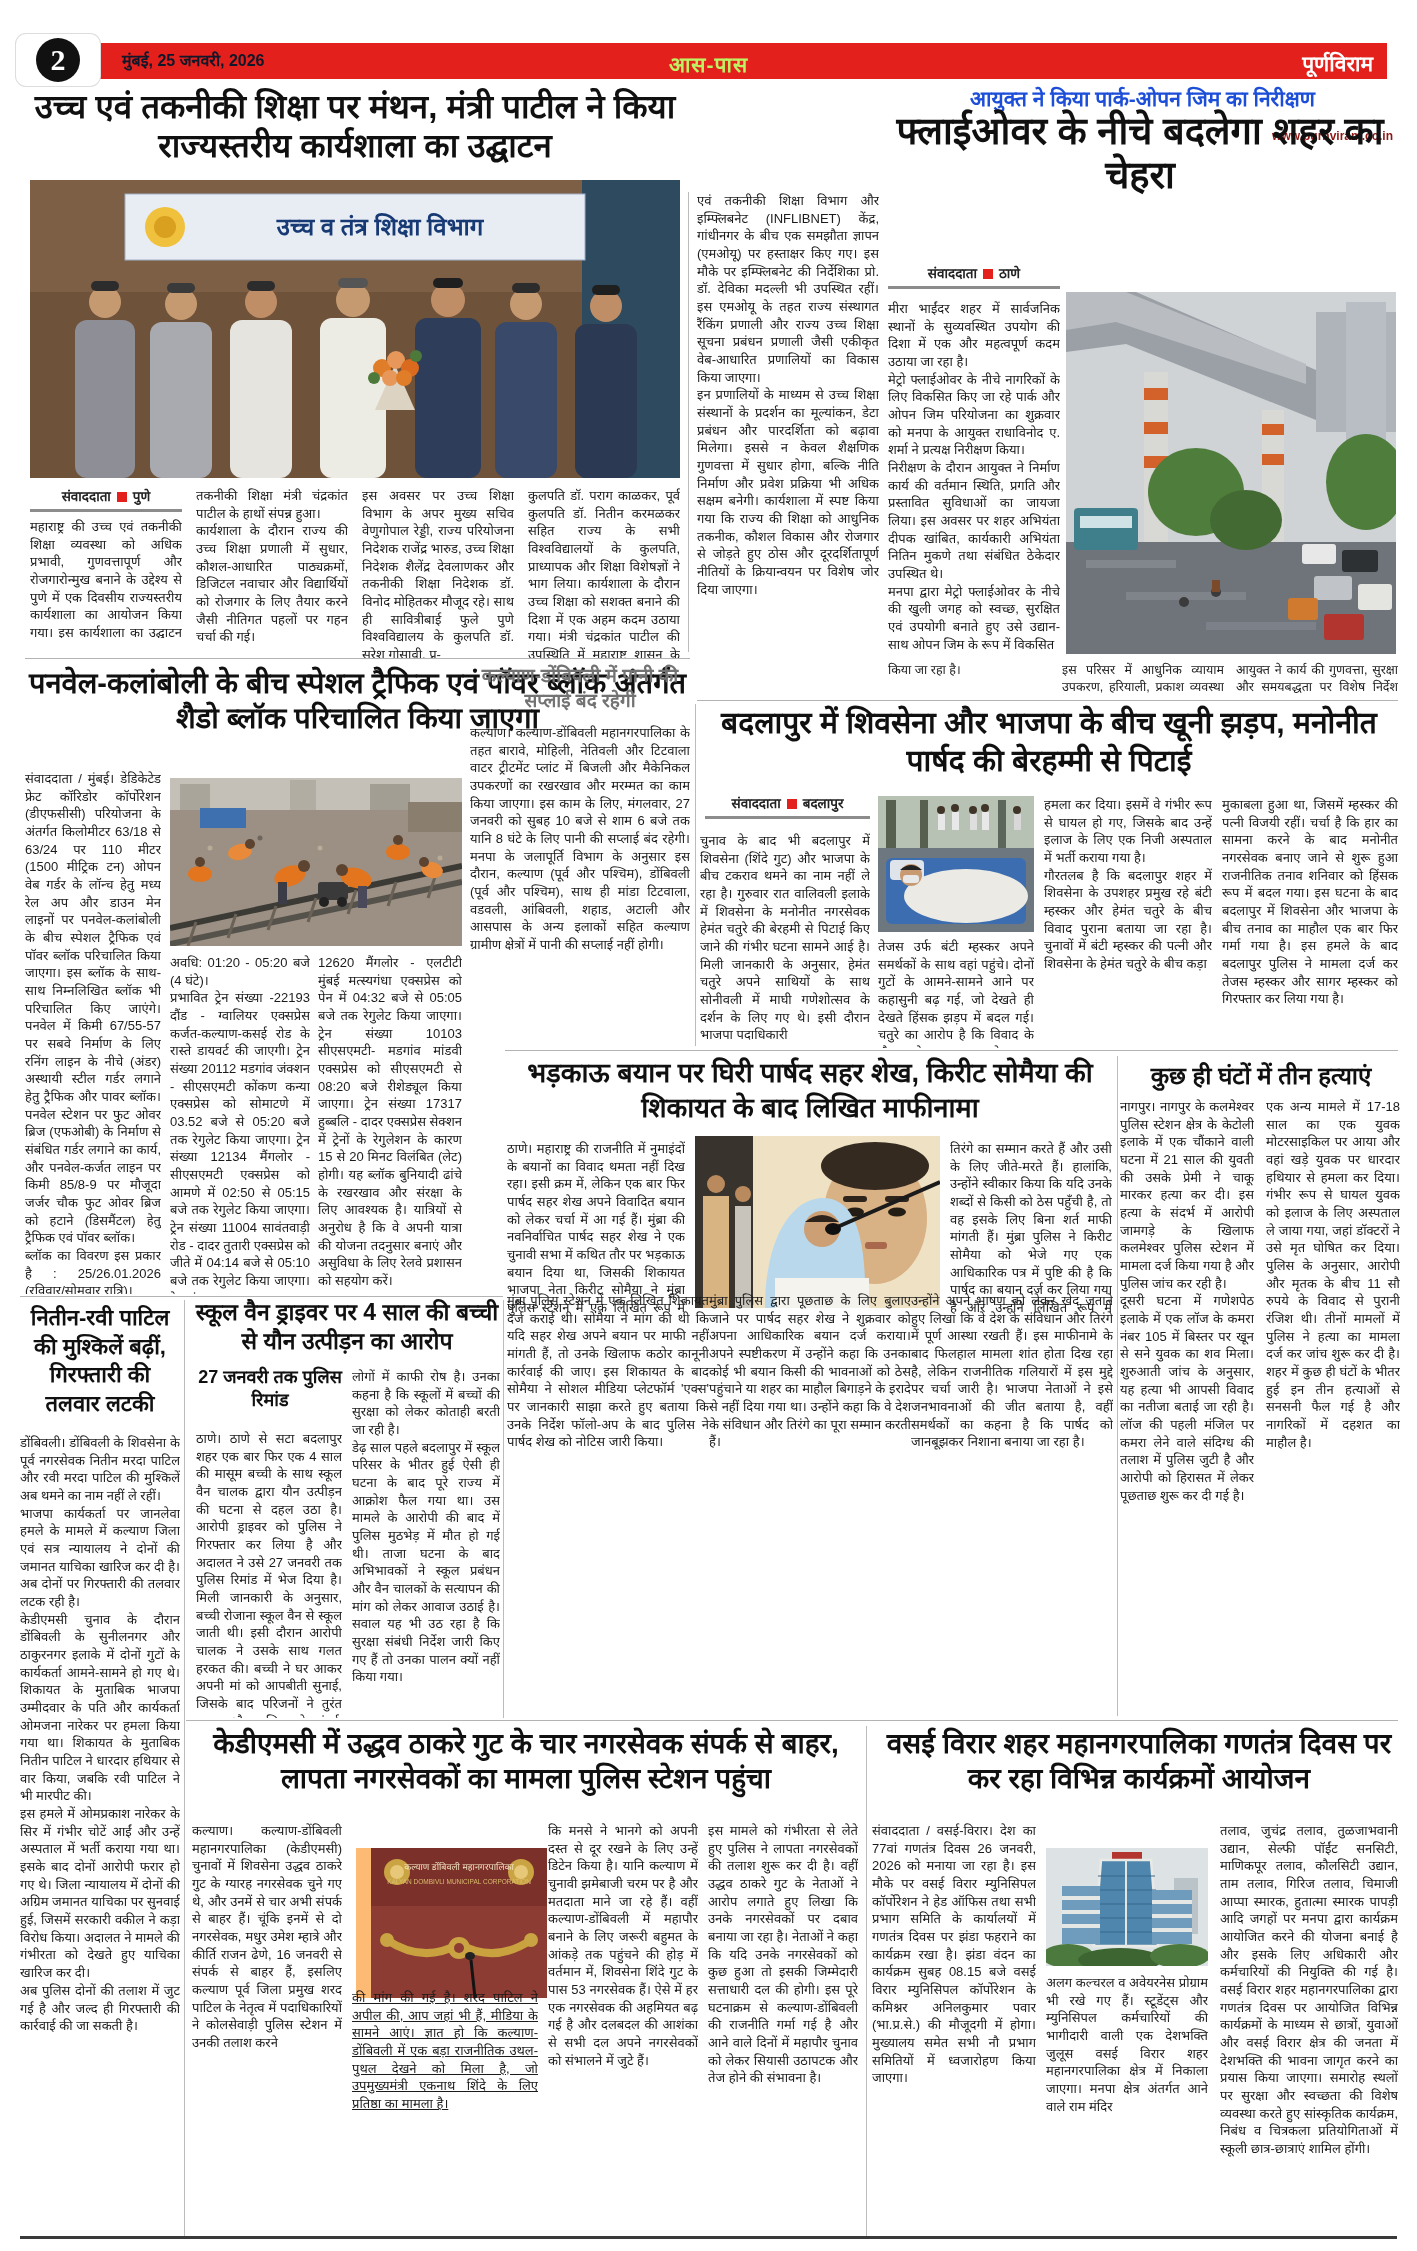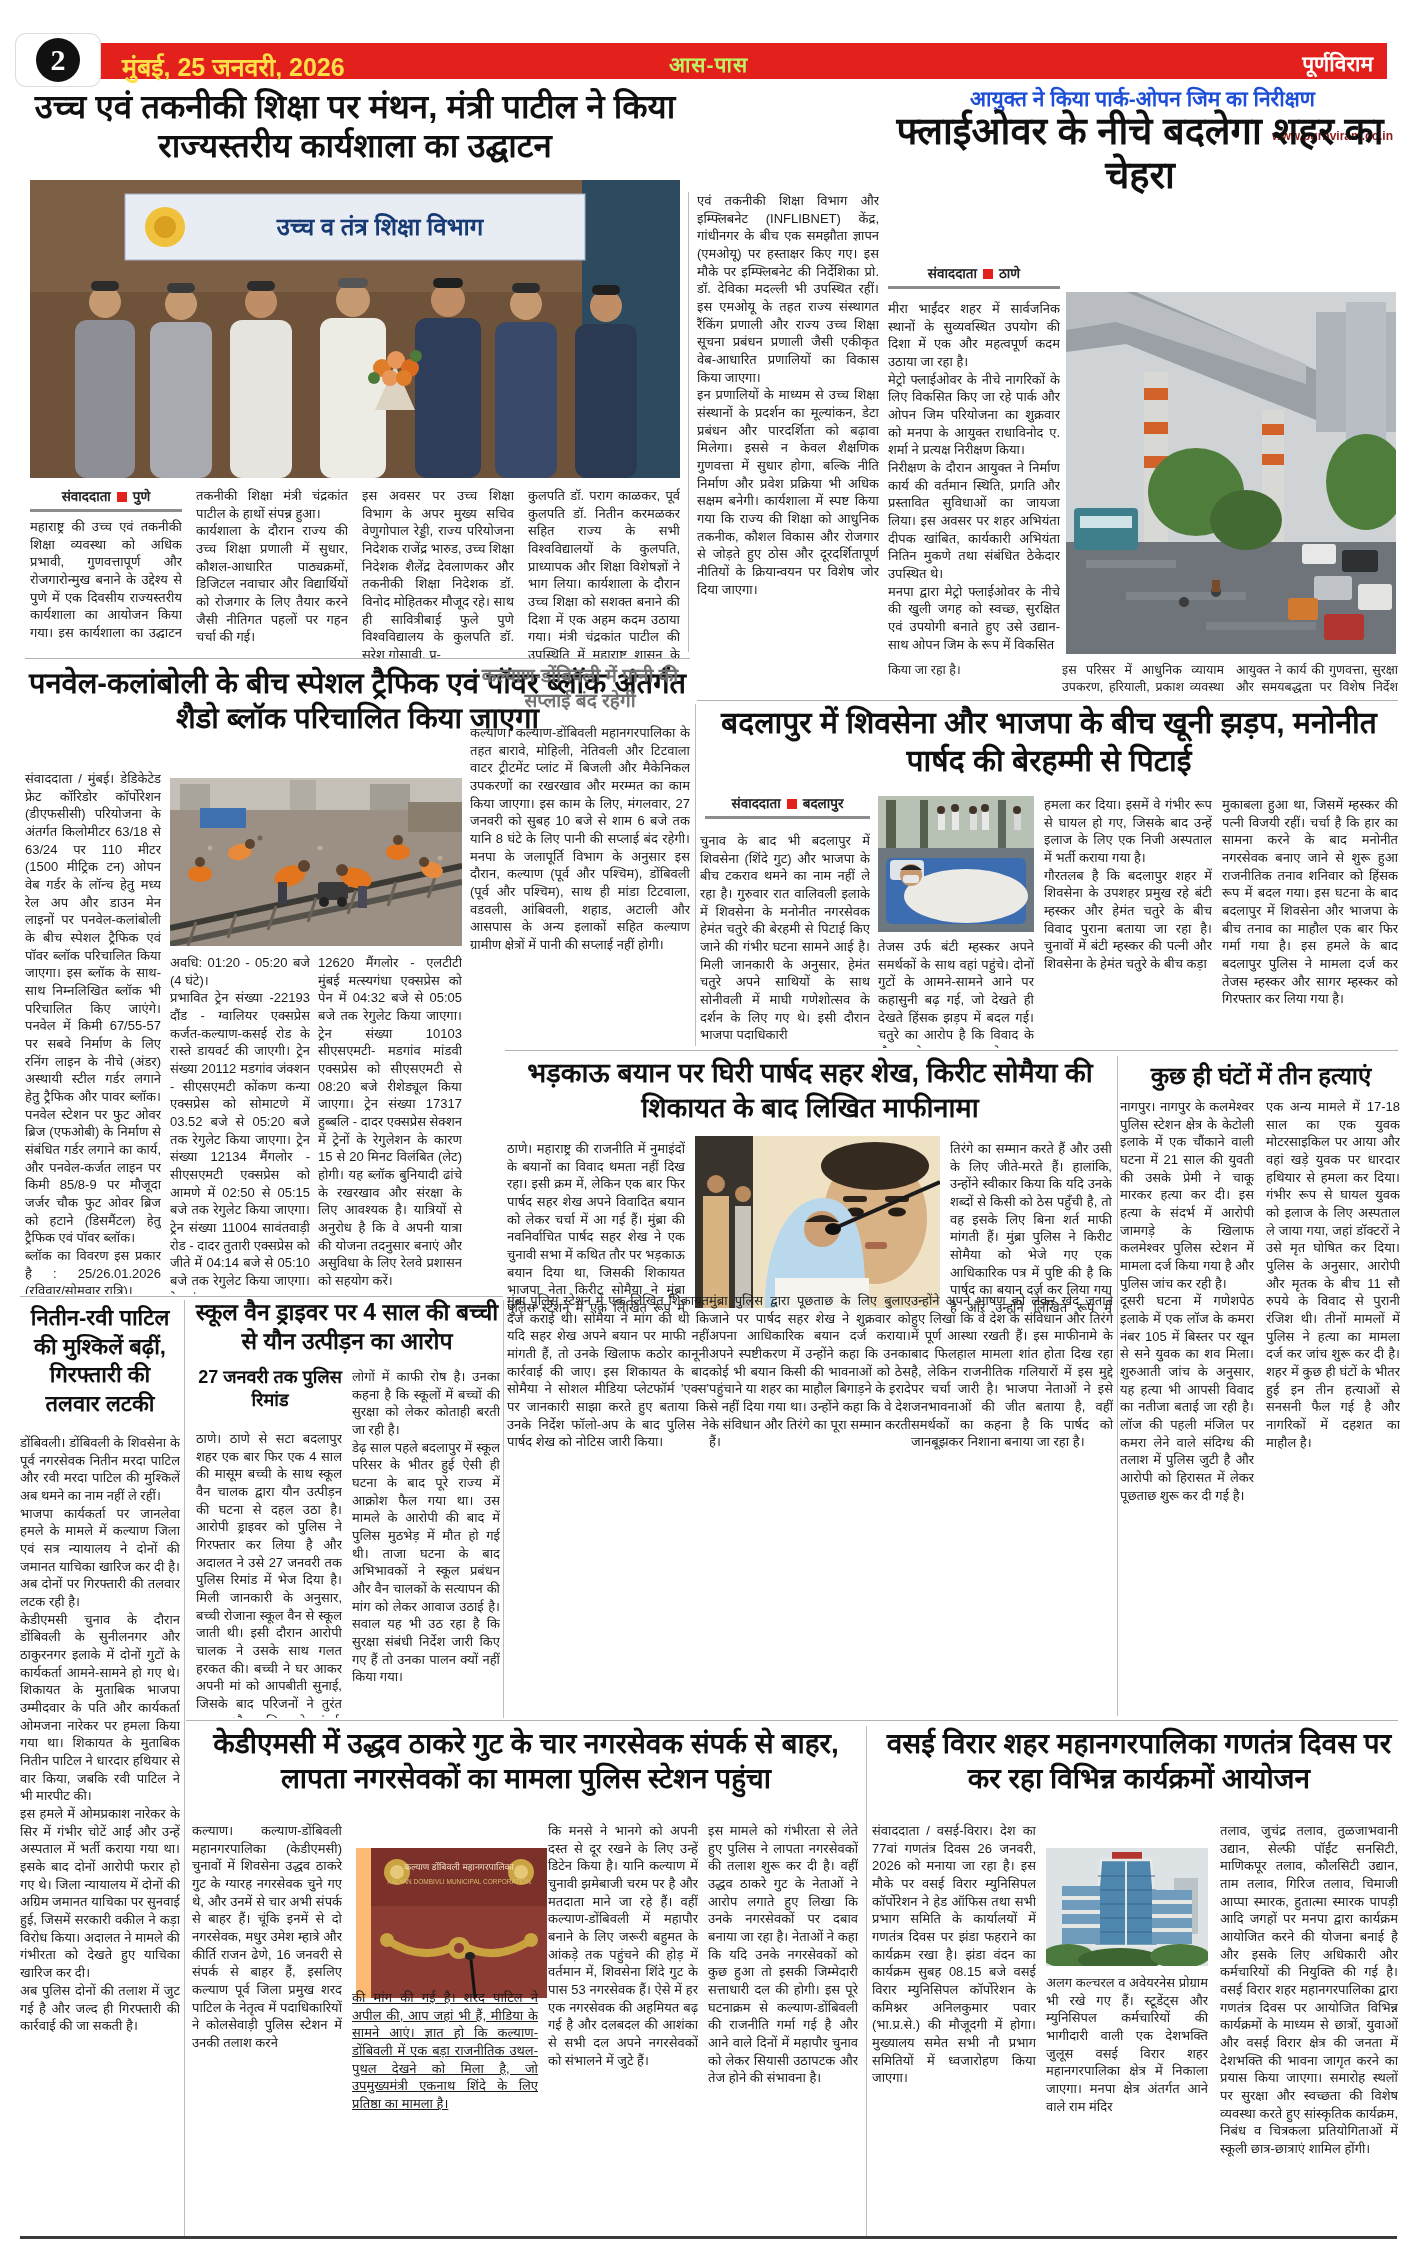--- a/index.html
+++ b/index.html
@@ -5,21 +5,21 @@
   html,body{margin:0;padding:0;background:#e9e9e9;}
   .page{position:relative;width:1417px;height:2251px;background:#ffffff;margin:0 auto;
         font-family:"Liberation Sans","DejaVu Sans",sans-serif;color:#141414;overflow:hidden;}
   .abs{position:absolute;}
   
   .topbar{position:absolute;left:30px;top:43px;width:1357px;height:36px;background:#e3201b;}
   .badge{position:absolute;left:16px;top:34px;width:84px;height:52px;background:#ffffff;border-radius:10px;
          display:flex;align-items:center;justify-content:center;box-shadow:0 0 0 1px #ddd;}
   .badge .circ{width:44px;height:44px;border-radius:50%;background:#111;color:#fff;display:flex;
          align-items:center;justify-content:center;font-size:30px;font-weight:bold;font-family:"Liberation Serif",serif;}
-  .hdr-date{position:absolute;left:92px;top:6px;color:#fde047;font-weight:bold;font-size:25px;}
+  .hdr-date{position:absolute;left:92px;top:6px;color:#0f172a;font-weight:bold;font-size:16px;}
   .hdr-sec{position:absolute;left:0;right:0;top:7px;text-align:center;color:#bef264;font-weight:bold;font-size:21px;letter-spacing:1px;}
   .hdr-brand{position:absolute;right:14px;top:6px;color:#fff;font-weight:bold;font-size:21px;}
   .hdr-url{position:absolute;right:24px;top:81px;color:#8d1712;font-weight:bold;font-size:12px;margin-top:48px;}
   
   .hl{font-weight:800;color:#101010;text-align:center;}
   .kicker{font-weight:800;color:#1d4ed8;text-align:center;}
   .red-hl{color:#737373;}
   
   .byline{font-size:13.5px;font-weight:bold;text-align:center;color:#222;padding-bottom:4px;
           border-bottom:3px solid #8c8c8c;margin-bottom:6px;}

